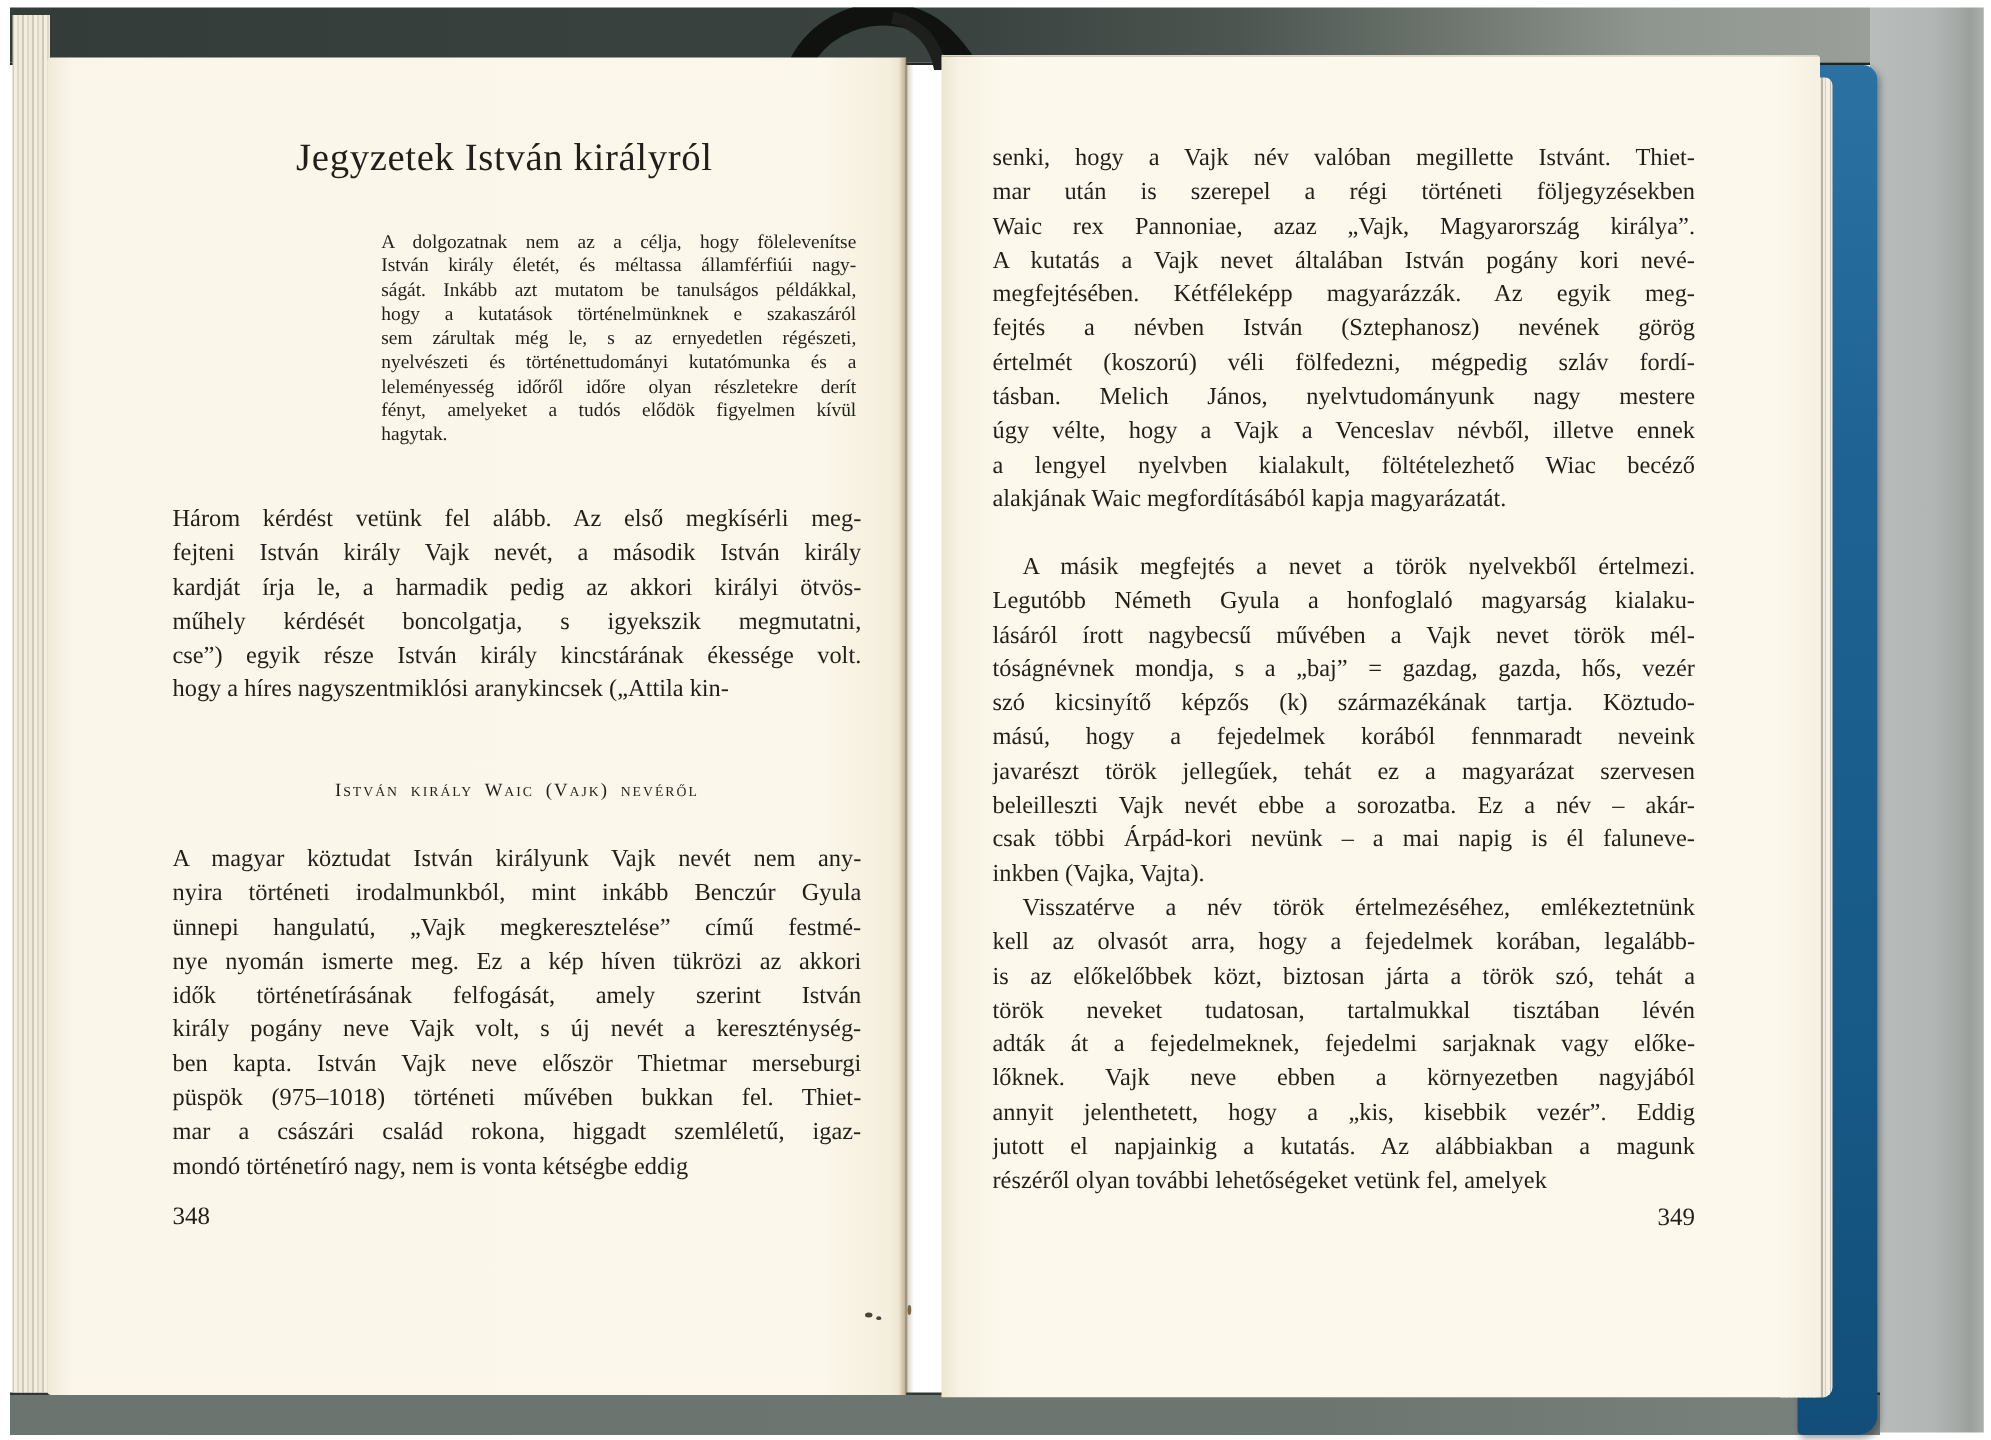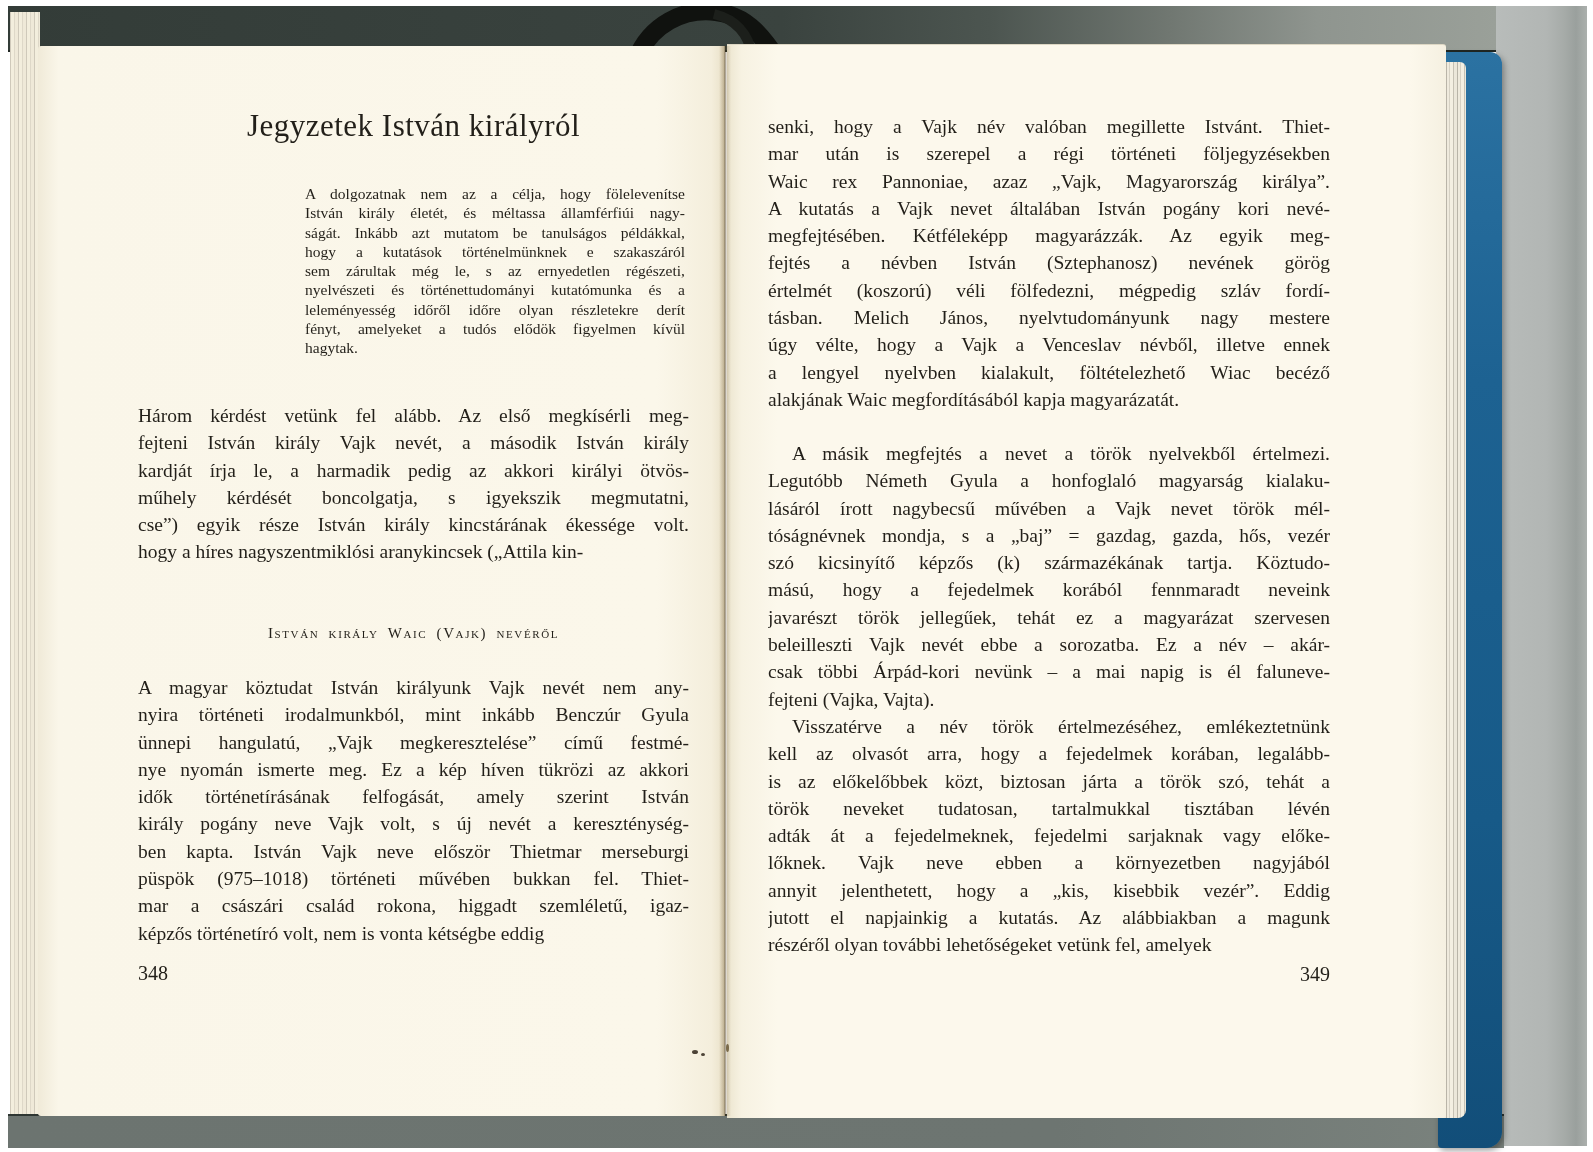--- a/index.html
+++ b/index.html
@@ -25,23 +25,23 @@
   .left-stack{position:absolute;left:10px;top:12px;width:30px;height:1102px;z-index:2;
     background:repeating-linear-gradient(90deg,#cfc9ba 0 1px,#f3eedd 1px 4px,#ded8c8 4px 5px,#efe9d8 5px 8px);}
   .fore-edge{position:absolute;left:1424px;top:62px;width:42px;height:1056px;z-index:3;
     border-radius:0 6px 8px 0;
     background:repeating-linear-gradient(90deg,#b9b4a8 0 1px,#efeadd 1px 3px,#d6d1c4 3px 4px,#f4efe2 4px 7px,#c6c1b4 7px 8px,#ece7da 8px 11px);}
   .ribbon{position:absolute;left:598px;top:6px;z-index:2;}
 
   .page{position:absolute;z-index:3;}
   .page-left{left:38px;top:46px;width:687px;height:1070px;border-radius:3px 0 0 3px;
     background:linear-gradient(90deg,#f0ead8 0%,#faf6e9 3%,#fbf7ea 90%,#f4eedc 98%,#e9e0c7 100%);}
-  .page-right{left:727px;top:44px;width:703px;height:1073px;border-radius:0 3px 3px 0;
+  .page-right{left:753px;top:44px;width:703px;height:1073px;border-radius:0 3px 3px 0;
     background:linear-gradient(90deg,#ece5cf 0%,#f7f2e2 2%,#fcf8ec 7%,#fcf8ec 95%,#f5f0e1 100%);
-    border-top:1px solid #ddd7c4;padding-left:16px;}
+    border-top:1px solid #ddd7c4;}
   .gutter{position:absolute;left:719px;top:46px;width:12px;height:1070px;z-index:4;
     background:linear-gradient(90deg,rgba(100,75,30,0) 0%,rgba(100,75,30,.28) 38%,rgba(62,46,18,.55) 50%,rgba(100,75,30,.22) 62%,rgba(100,75,30,0) 100%);}
   .speck{position:absolute;z-index:5;background:#4c4336;border-radius:50%;}
 
   
   .abs{position:absolute;}
   .chapter-title{font-size:31px;letter-spacing:.5px;text-align:center;white-space:nowrap;}
   .abstract{font-size:15.5px;line-height:19.3px;}
   .body-par{font-size:19.5px;line-height:27.3px;}
   .tline{text-align:justify;text-align-last:justify;height:27.3px;overflow:hidden;}
@@ -65,21 +65,21 @@
   <div class="cover-blue"></div>
   <div class="left-stack"></div>
   <div class="fore-edge"></div>
 
   <svg class="ribbon" width="230" height="50" viewBox="0 0 230 50">
     <path d="M38,54 C52,18 86,2 118,6 C146,9 162,26 180,54" stroke="#10120f" stroke-width="18" fill="none" stroke-linecap="round"></path>
     <path d="M116,8 C140,14 152,30 155,54" stroke="#1c1f1b" stroke-width="10" fill="none"></path>
   </svg>
 
   <div class="page page-left">
-    <div class="abs chapter-title" style="left:100px;top:62px;width:551px;">Jegyzetek István királyról</div>
+    <div class="abs chapter-title" style="left:90px;top:62px;width:551px;">Jegyzetek István királyról</div>
 
     <div class="abs abstract para-block" style="left:267px;top:138px;width:380px;">
         <div class="tline">A dolgozatnak nem az a célja, hogy fölelevenítse</div>
         <div class="tline">István király életét, és méltassa államférfiúi nagy-</div>
         <div class="tline">ságát. Inkább azt mutatom be tanulságos példákkal,</div>
         <div class="tline">hogy a kutatások történelmünknek e szakaszáról</div>
         <div class="tline">sem zárultak még le, s az ernyedetlen régészeti,</div>
         <div class="tline">nyelvészeti és történettudományi kutatómunka és a</div>
         <div class="tline">leleményesség időről időre olyan részletekre derít</div>
         <div class="tline">fényt, amelyeket a tudós elődök figyelmen kívül</div>
@@ -100,21 +100,21 @@
     <div class="abs body-par para-block" style="left:100px;top:628px;width:551px;">
         <div class="tline">A magyar köztudat István királyunk Vajk nevét nem any-</div>
         <div class="tline">nyira történeti irodalmunkból, mint inkább Benczúr Gyula</div>
         <div class="tline">ünnepi hangulatú, „Vajk megkeresztelése” című festmé-</div>
         <div class="tline">nye nyomán ismerte meg. Ez a kép híven tükrözi az akkori</div>
         <div class="tline">idők történetírásának felfogását, amely szerint István</div>
         <div class="tline">király pogány neve Vajk volt, s új nevét a kereszténység-</div>
         <div class="tline">ben kapta. István Vajk neve először Thietmar merseburgi</div>
         <div class="tline">püspök (975–1018) történeti művében bukkan fel. Thiet-</div>
         <div class="tline">mar a császári család rokona, higgadt szemléletű, igaz-</div>
-        <div class="tline">képzős történetíró volt, nem is vonta kétségbe eddig</div>
+        <div class="tline">mondó történetíró nagy, nem is vonta kétségbe eddig</div>
       </div>
 
     <div class="abs page-number" style="left:100px;top:916px;">348</div>
   </div>
 
   <div class="page page-right">
     <div class="abs body-par para-block" style="left:41px;top:68px;width:562px;">
         <div class="tline">senki, hogy a Vajk név valóban megillette Istvánt. Thiet-</div>
         <div class="tline">mar után is szerepel a régi történeti följegyzésekben</div>
         <div class="tline">Waic rex Pannoniae, azaz „Vajk, Magyarország királya”.</div>
@@ -131,21 +131,21 @@
     <div class="abs body-par para-block" style="left:41px;top:395px;width:562px;">
         <div class="tline indent">A másik megfejtés a nevet a török nyelvekből értelmezi.</div>
         <div class="tline">Legutóbb Németh Gyula a honfoglaló magyarság kialaku-</div>
         <div class="tline">lásáról írott nagybecsű művében a Vajk nevet török mél-</div>
         <div class="tline">tóságnévnek mondja, s a „baj” = gazdag, gazda, hős, vezér</div>
         <div class="tline">szó kicsinyítő képzős (k) származékának tartja. Köztudo-</div>
         <div class="tline">mású, hogy a fejedelmek korából fennmaradt neveink</div>
         <div class="tline">javarészt török jellegűek, tehát ez a magyarázat szervesen</div>
         <div class="tline">beleilleszti Vajk nevét ebbe a sorozatba. Ez a név – akár-</div>
         <div class="tline">csak többi Árpád-kori nevünk – a mai napig is él faluneve-</div>
-        <div class="tline">fejteni (Vajka, Vajta).</div>
+        <div class="tline">inkben (Vajka, Vajta).</div>
       </div>
 
     <div class="abs body-par para-block" style="left:41px;top:668px;width:562px;">
         <div class="tline indent">Visszatérve a név török értelmezéséhez, emlékeztetnünk</div>
         <div class="tline">kell az olvasót arra, hogy a fejedelmek korában, legalább-</div>
         <div class="tline">is az előkelőbbek közt, biztosan járta a török szó, tehát a</div>
         <div class="tline">török neveket tudatosan, tartalmukkal tisztában lévén</div>
         <div class="tline">adták át a fejedelmeknek, fejedelmi sarjaknak vagy előke-</div>
         <div class="tline">lőknek. Vajk neve ebben a környezetben nagyjából</div>
         <div class="tline">annyit jelenthetett, hogy a „kis, kisebbik vezér”. Eddig</div>

